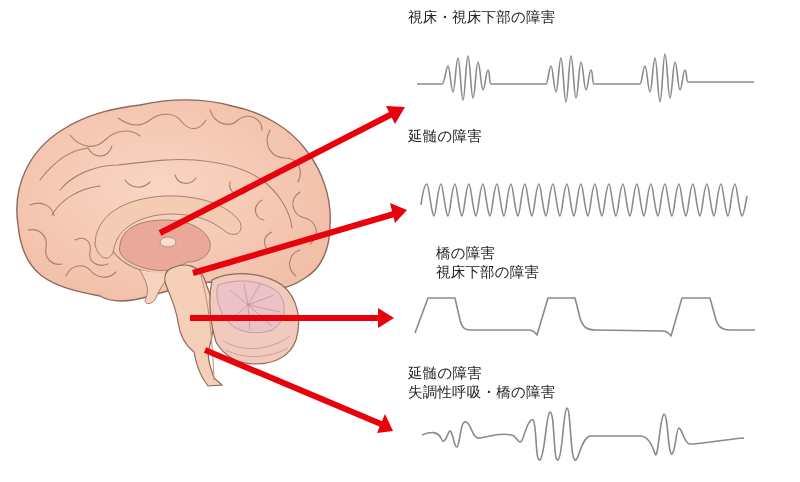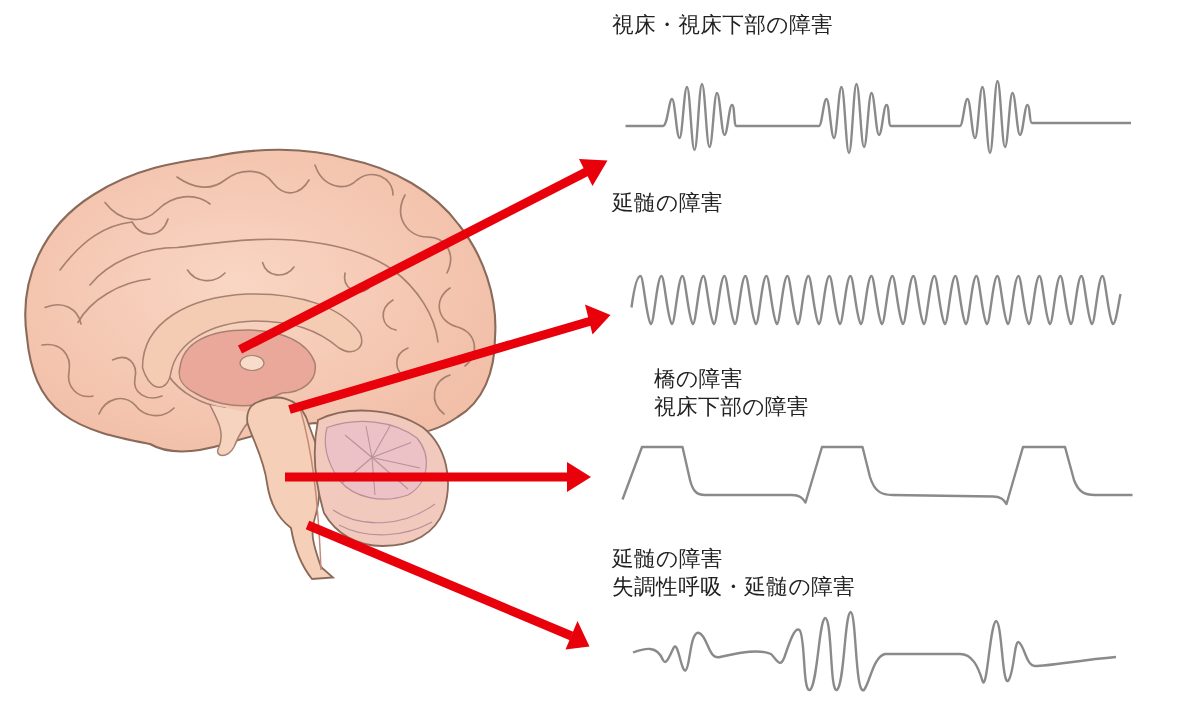--- a/index.html
+++ b/index.html
@@ -111,15 +111,15 @@
   </div>
   <div class="label" style="top:127px;">
     <div>延髄の障害</div>
   </div>
   <div class="label" style="top:244px;margin-left:28px;">
     <div>橋の障害</div>
     <div>視床下部の障害</div>
   </div>
   <div class="label" style="top:364px;">
     <div>延髄の障害</div>
-    <div>失調性呼吸・延髄の障害</div>
+    <div>失調性呼吸・橋の障害</div>
   </div>
 </div>
 
 </body></html>

